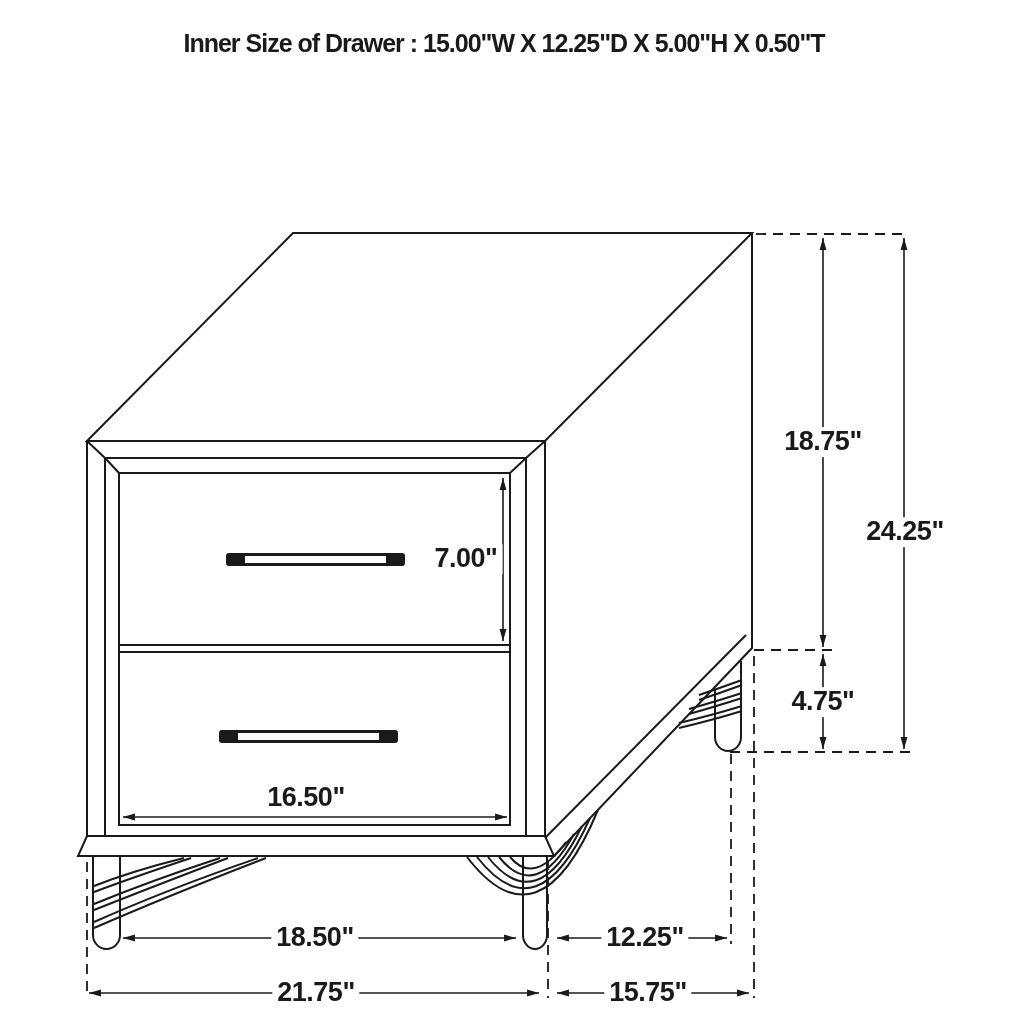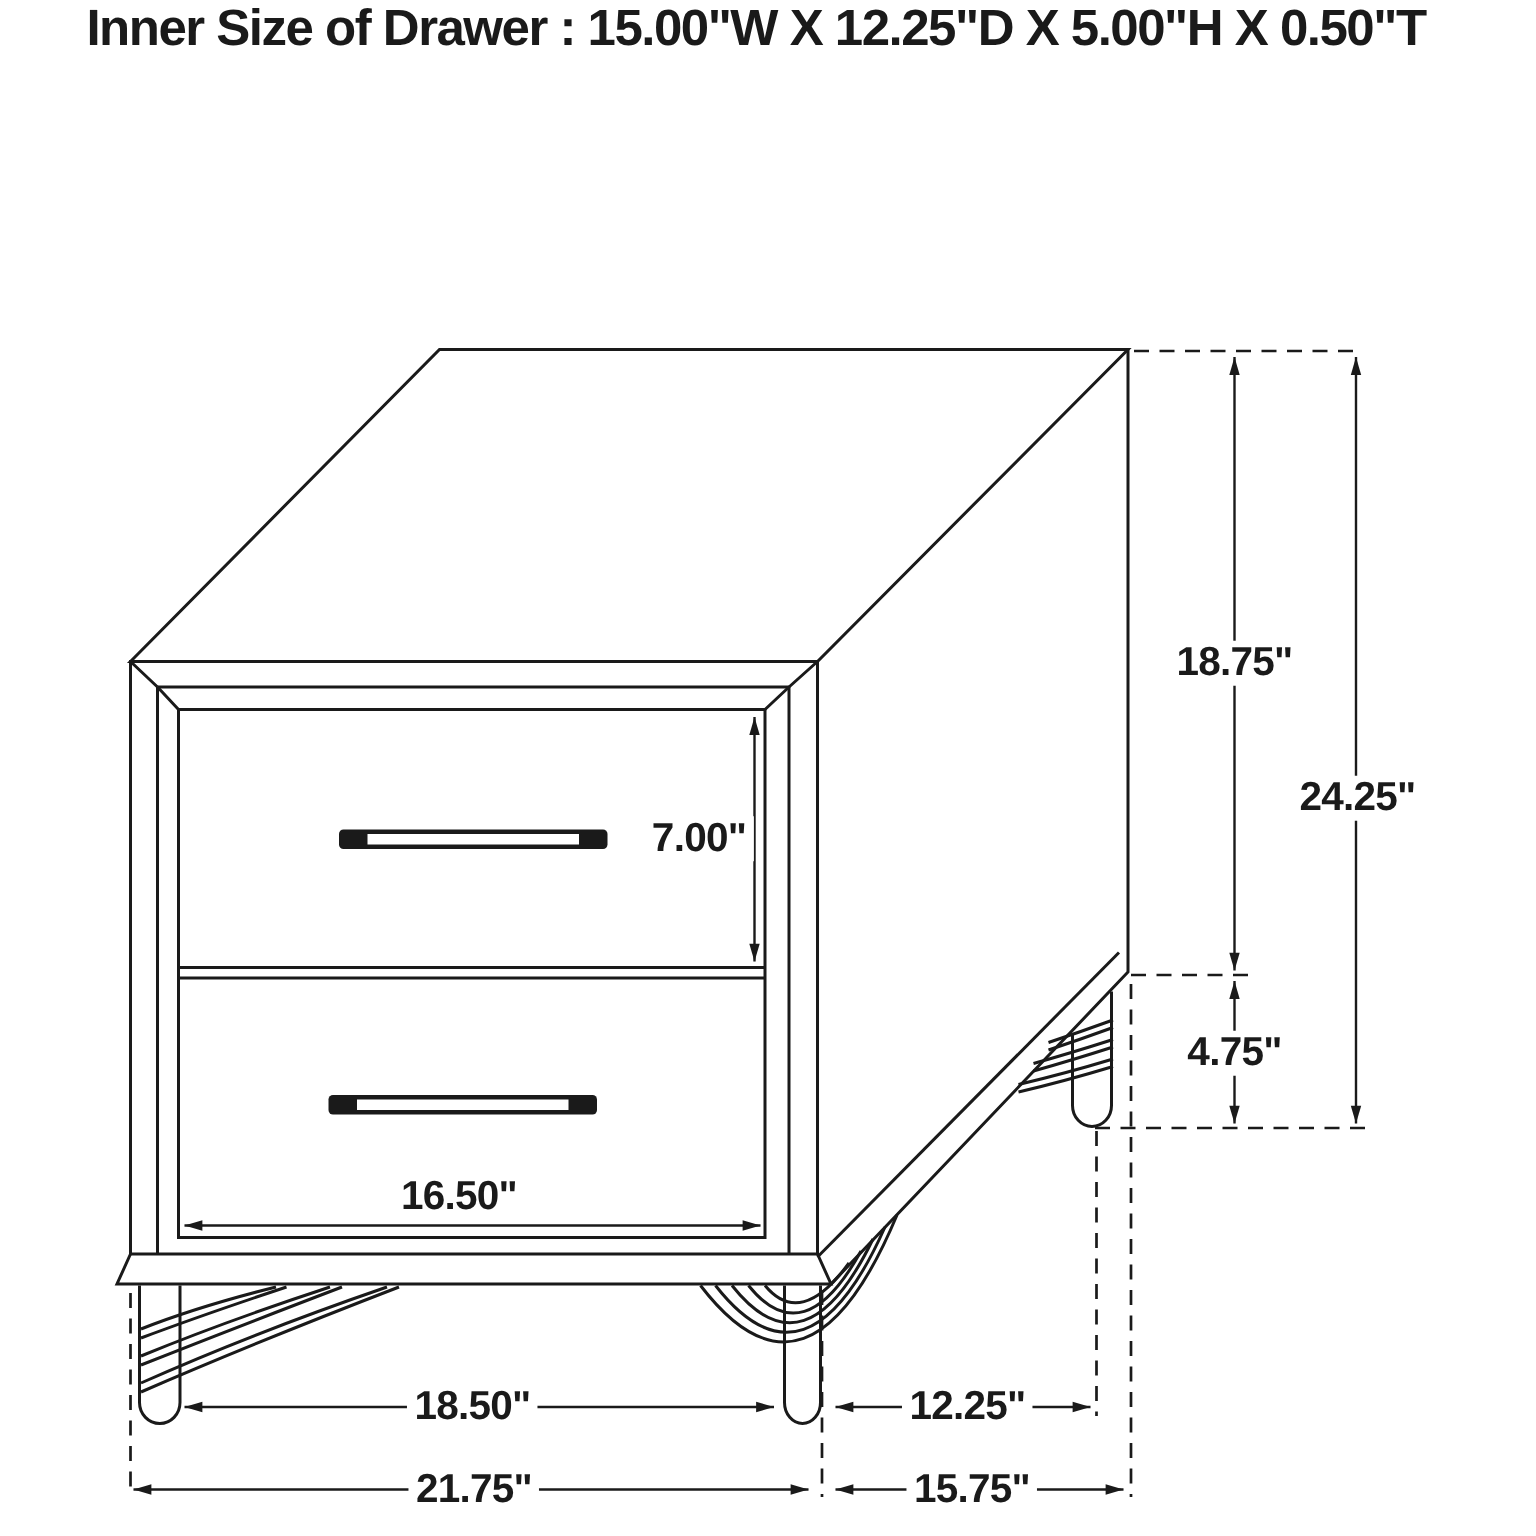--- a/index.html
+++ b/index.html
@@ -5,24 +5,24 @@
   html,body{margin:0;padding:0;background:#ffffff;}
   .canvas{
     position:relative;
     width:1024px;height:1024px;
     background:#ffffff;
     overflow:hidden;
     font-family:"Liberation Sans",sans-serif;
   }
   .title{
     position:absolute;
-    left:504px;top:0;
+    left:504px;top:29px;
     transform:translateX(-50%);
     font-weight:700;
-    font-size:34px;
+    font-size:25px;
     letter-spacing:-1px;
     color:#1a1a1a;
     white-space:nowrap;
   }
   .lineart{position:absolute;left:0;top:0;}
   .dim{
     position:absolute;
     transform:translate(-50%,-50%);
     background:#ffffff;
     padding:0 5px;

